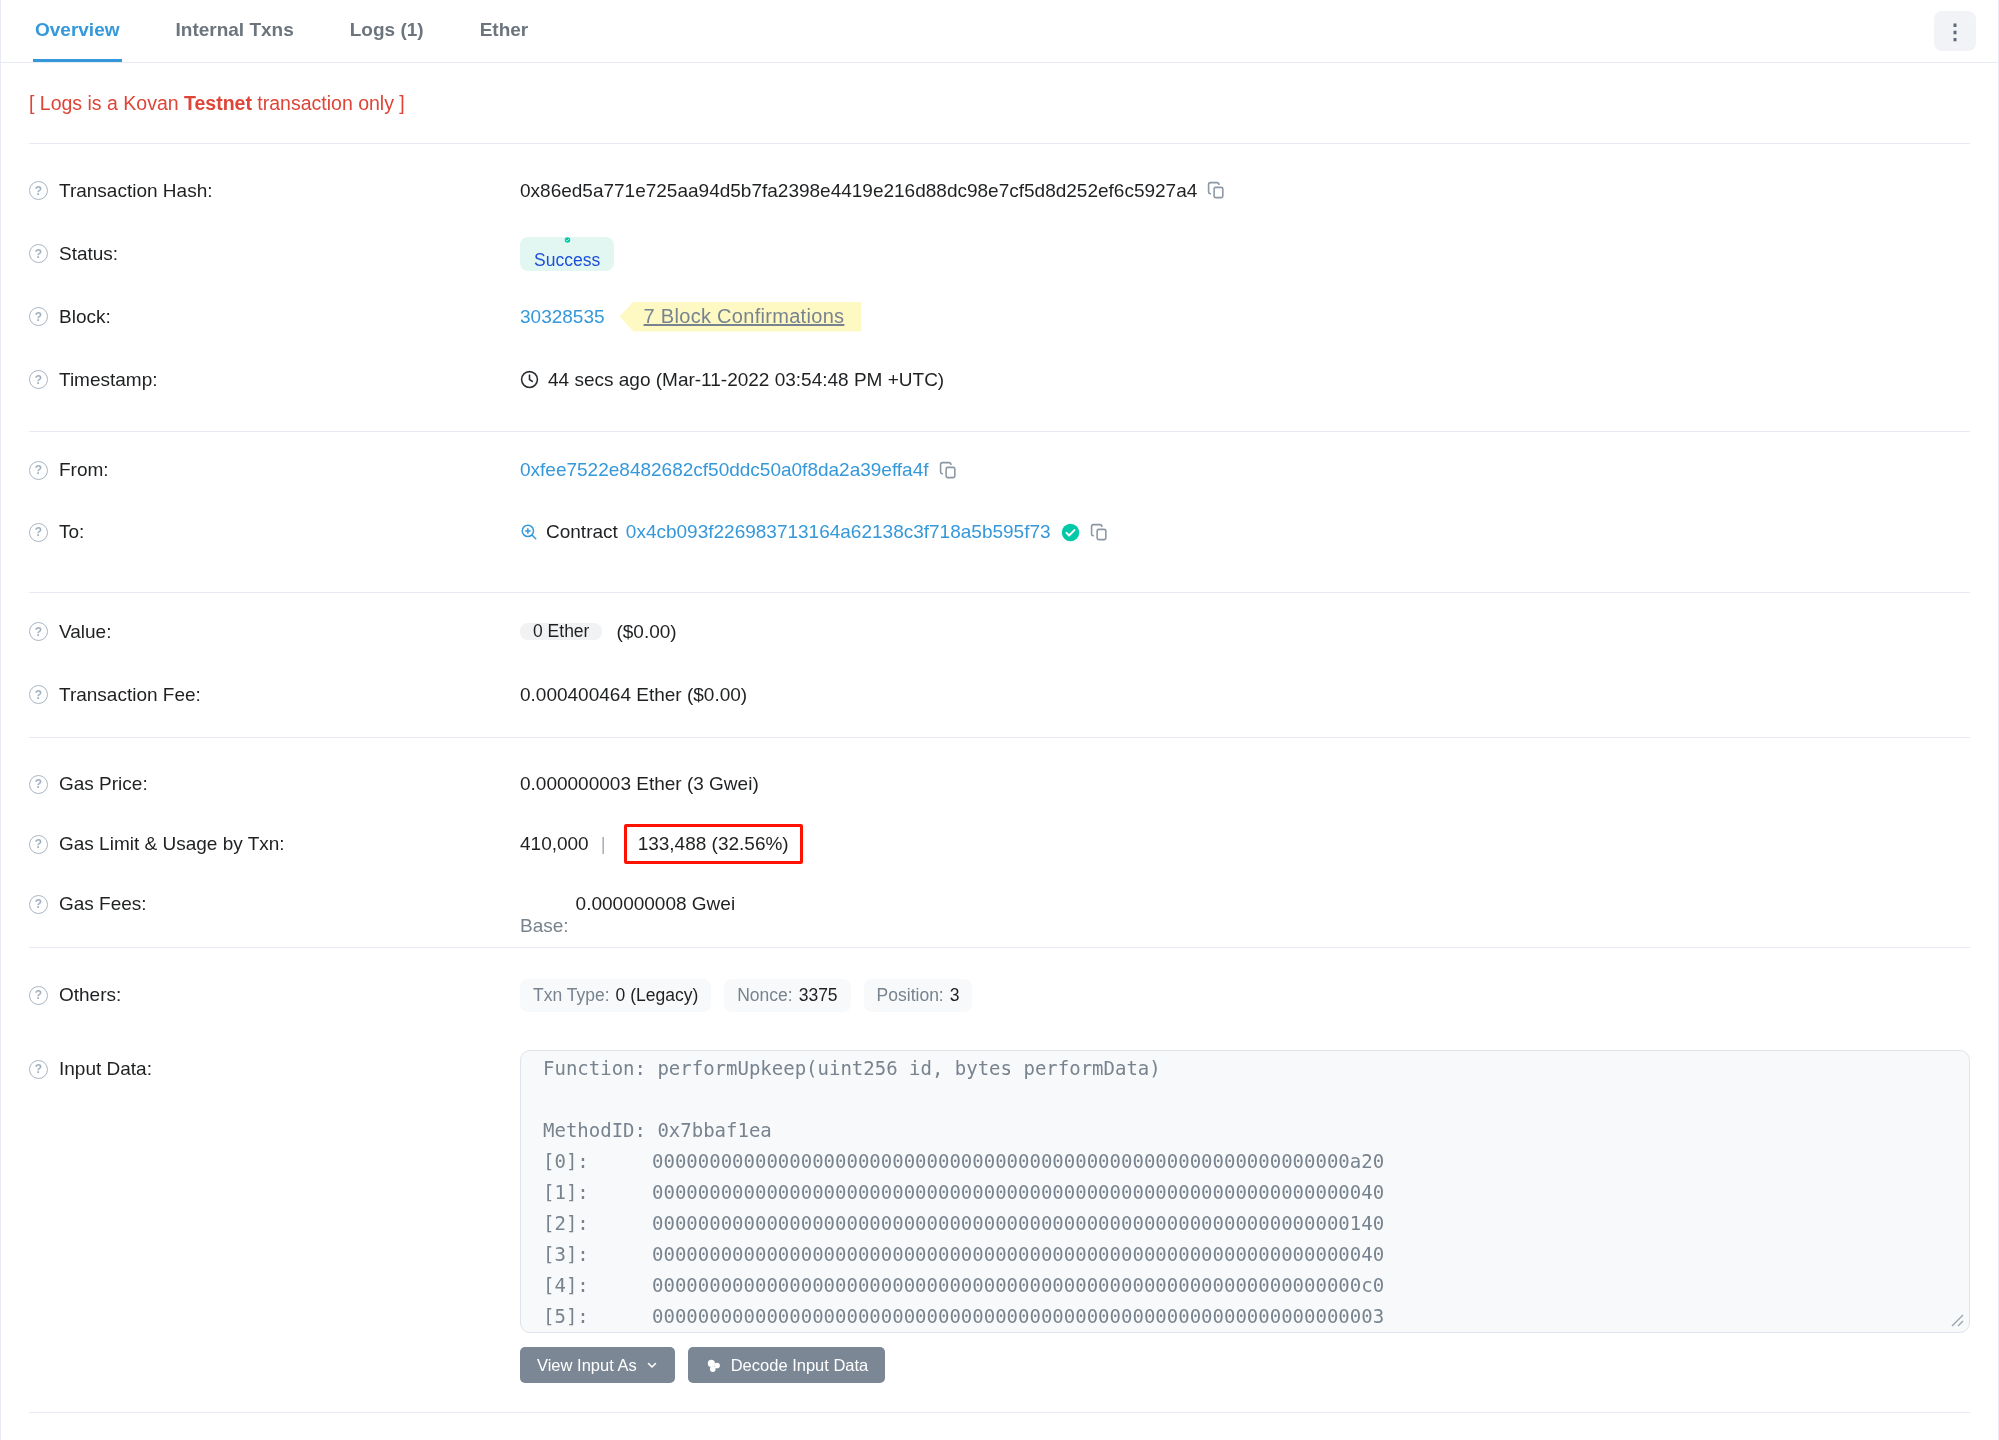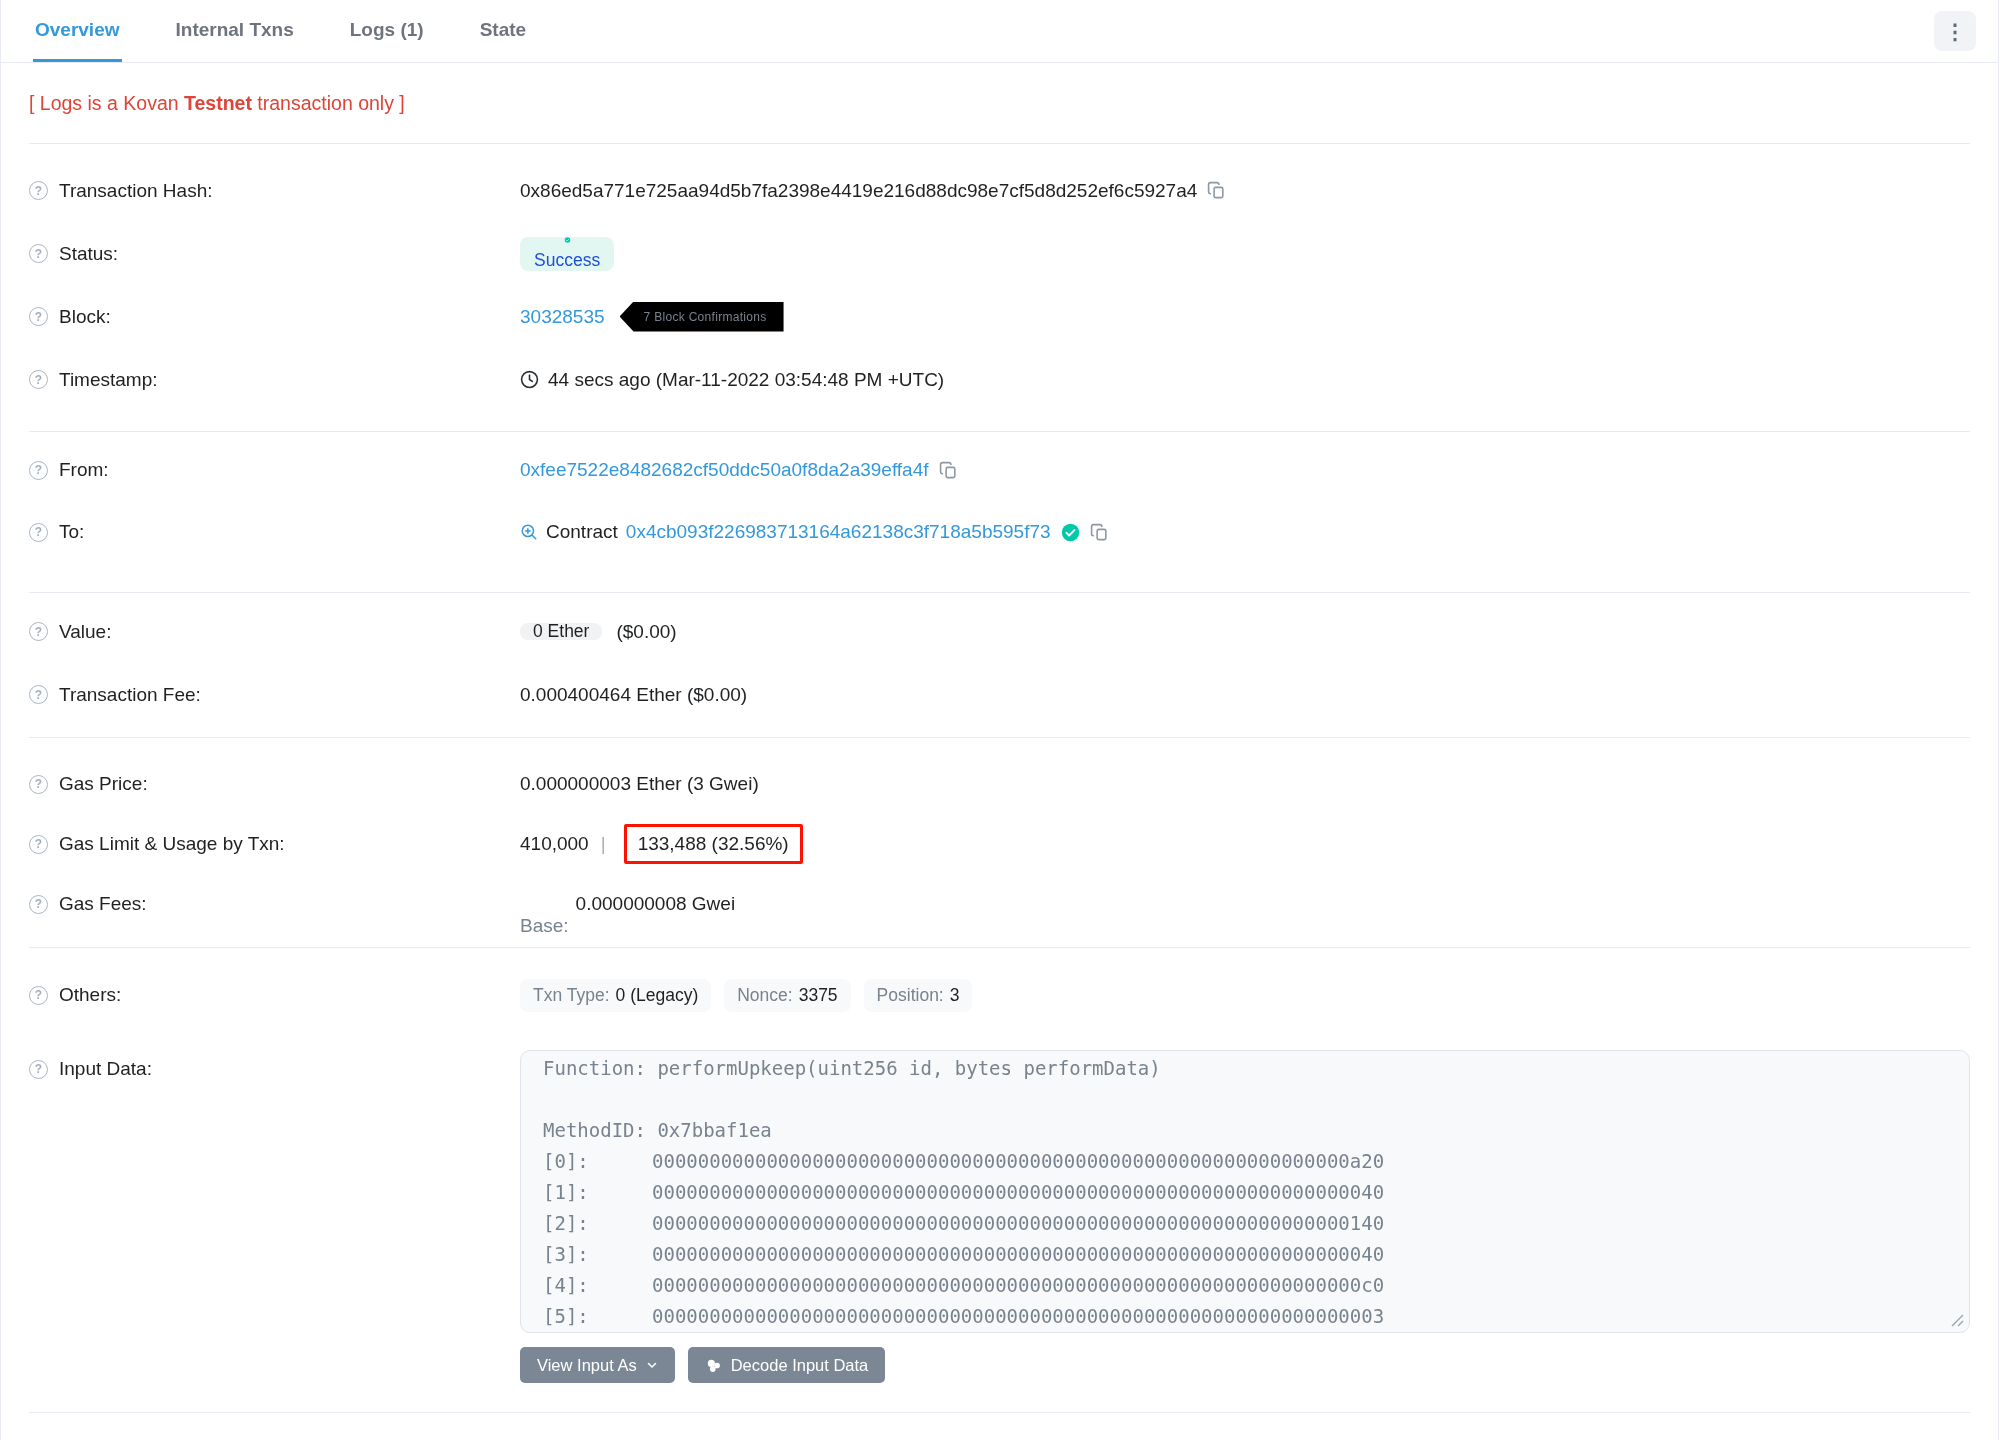--- a/index.html
+++ b/index.html
@@ -33,21 +33,21 @@
   .lbl { flex:0 0 491px; display:flex; align-items:center; gap:11px; font-size:19px; color:#1e2022; }
   .qicon { width:19px; height:19px; border:1.5px solid #a9b6c4; border-radius:50%; color:#a2afbd; font-size:12px; font-weight:700; display:flex; align-items:center; justify-content:center; flex:none; }
   .val { display:flex; align-items:center; font-size:19px; min-width:0; }
 
   .link { color:#3498db; text-decoration:none; cursor:pointer; }
   .muted { color:#77838f;margin-top:44px; }
 
   .icon-btn { display:inline-flex; align-items:center; justify-content:center; color:#8c98a4; cursor:pointer; flex:none; }
 
   .badge-success { display:inline-flex; align-items:center; gap:7px; background:#e2f7f1; color:#1d4ed8; border-radius:8px; padding:0 14px; height:34px; font-size:17.5px;flex-direction:column; }
-  .chip { height:30px; display:inline-flex; align-items:center; background:#000000; color:#77838f; font-size:12px; padding:0 17px 0 24px; clip-path:polygon(14px 0,100% 0,100% 100%,14px 100%,0 50%); margin-left:15px; letter-spacing:.3px; }
+  .chip { height:30px; display:inline-flex; align-items:center; background:#fef9c3; color:#77838f; font-size:20px; padding:0 17px 0 24px; clip-path:polygon(14px 0,100% 0,100% 100%,14px 100%,0 50%); margin-left:15px; letter-spacing:.3px;text-decoration:underline; }
   .badge-gray { background:#f1f2f4; border-radius:8px; padding:0 13px; height:17px; display:inline-flex; align-items:center; font-size:17.5px; color:#1e2022; }
   .obadge { background:#f8f9fa; border-radius:8px; height:33px; display:inline-flex; align-items:center; gap:6px; padding:0 13px; font-size:17.5px; margin-right:13px; }
   .obadge .k { color:#77838f; }
 
   .sep { color:#a7b0ba; margin:0 12px; }
   .redbox { display:inline-flex; align-items:center; border:3px solid #ff1200; border-radius:2px; padding:6px 11px; margin-left:6px; }
 
   
   .input-row { display:flex; align-items:flex-start; margin-top:24px; }
   .input-row .lbl { padding-top:8px; }
@@ -63,21 +63,21 @@
 </head>
 <body>
 
 <div class="card">
 
   <div class="tabbar">
     <div class="tabs">
       <div class="tab active">Overview</div>
       <div class="tab">Internal Txns</div>
       <div class="tab">Logs (1)</div>
-      <div class="tab">State</div>
+      <div class="tab">Ether</div>
     </div>
     <div class="kebab">
         <span>⋮</span>
       </div>
   </div>
 
   <div class="note">
     <span><span>[ Logs is a Kovan </span><b>Testnet</b><span> transaction only ]</span></span>
   </div>
 

